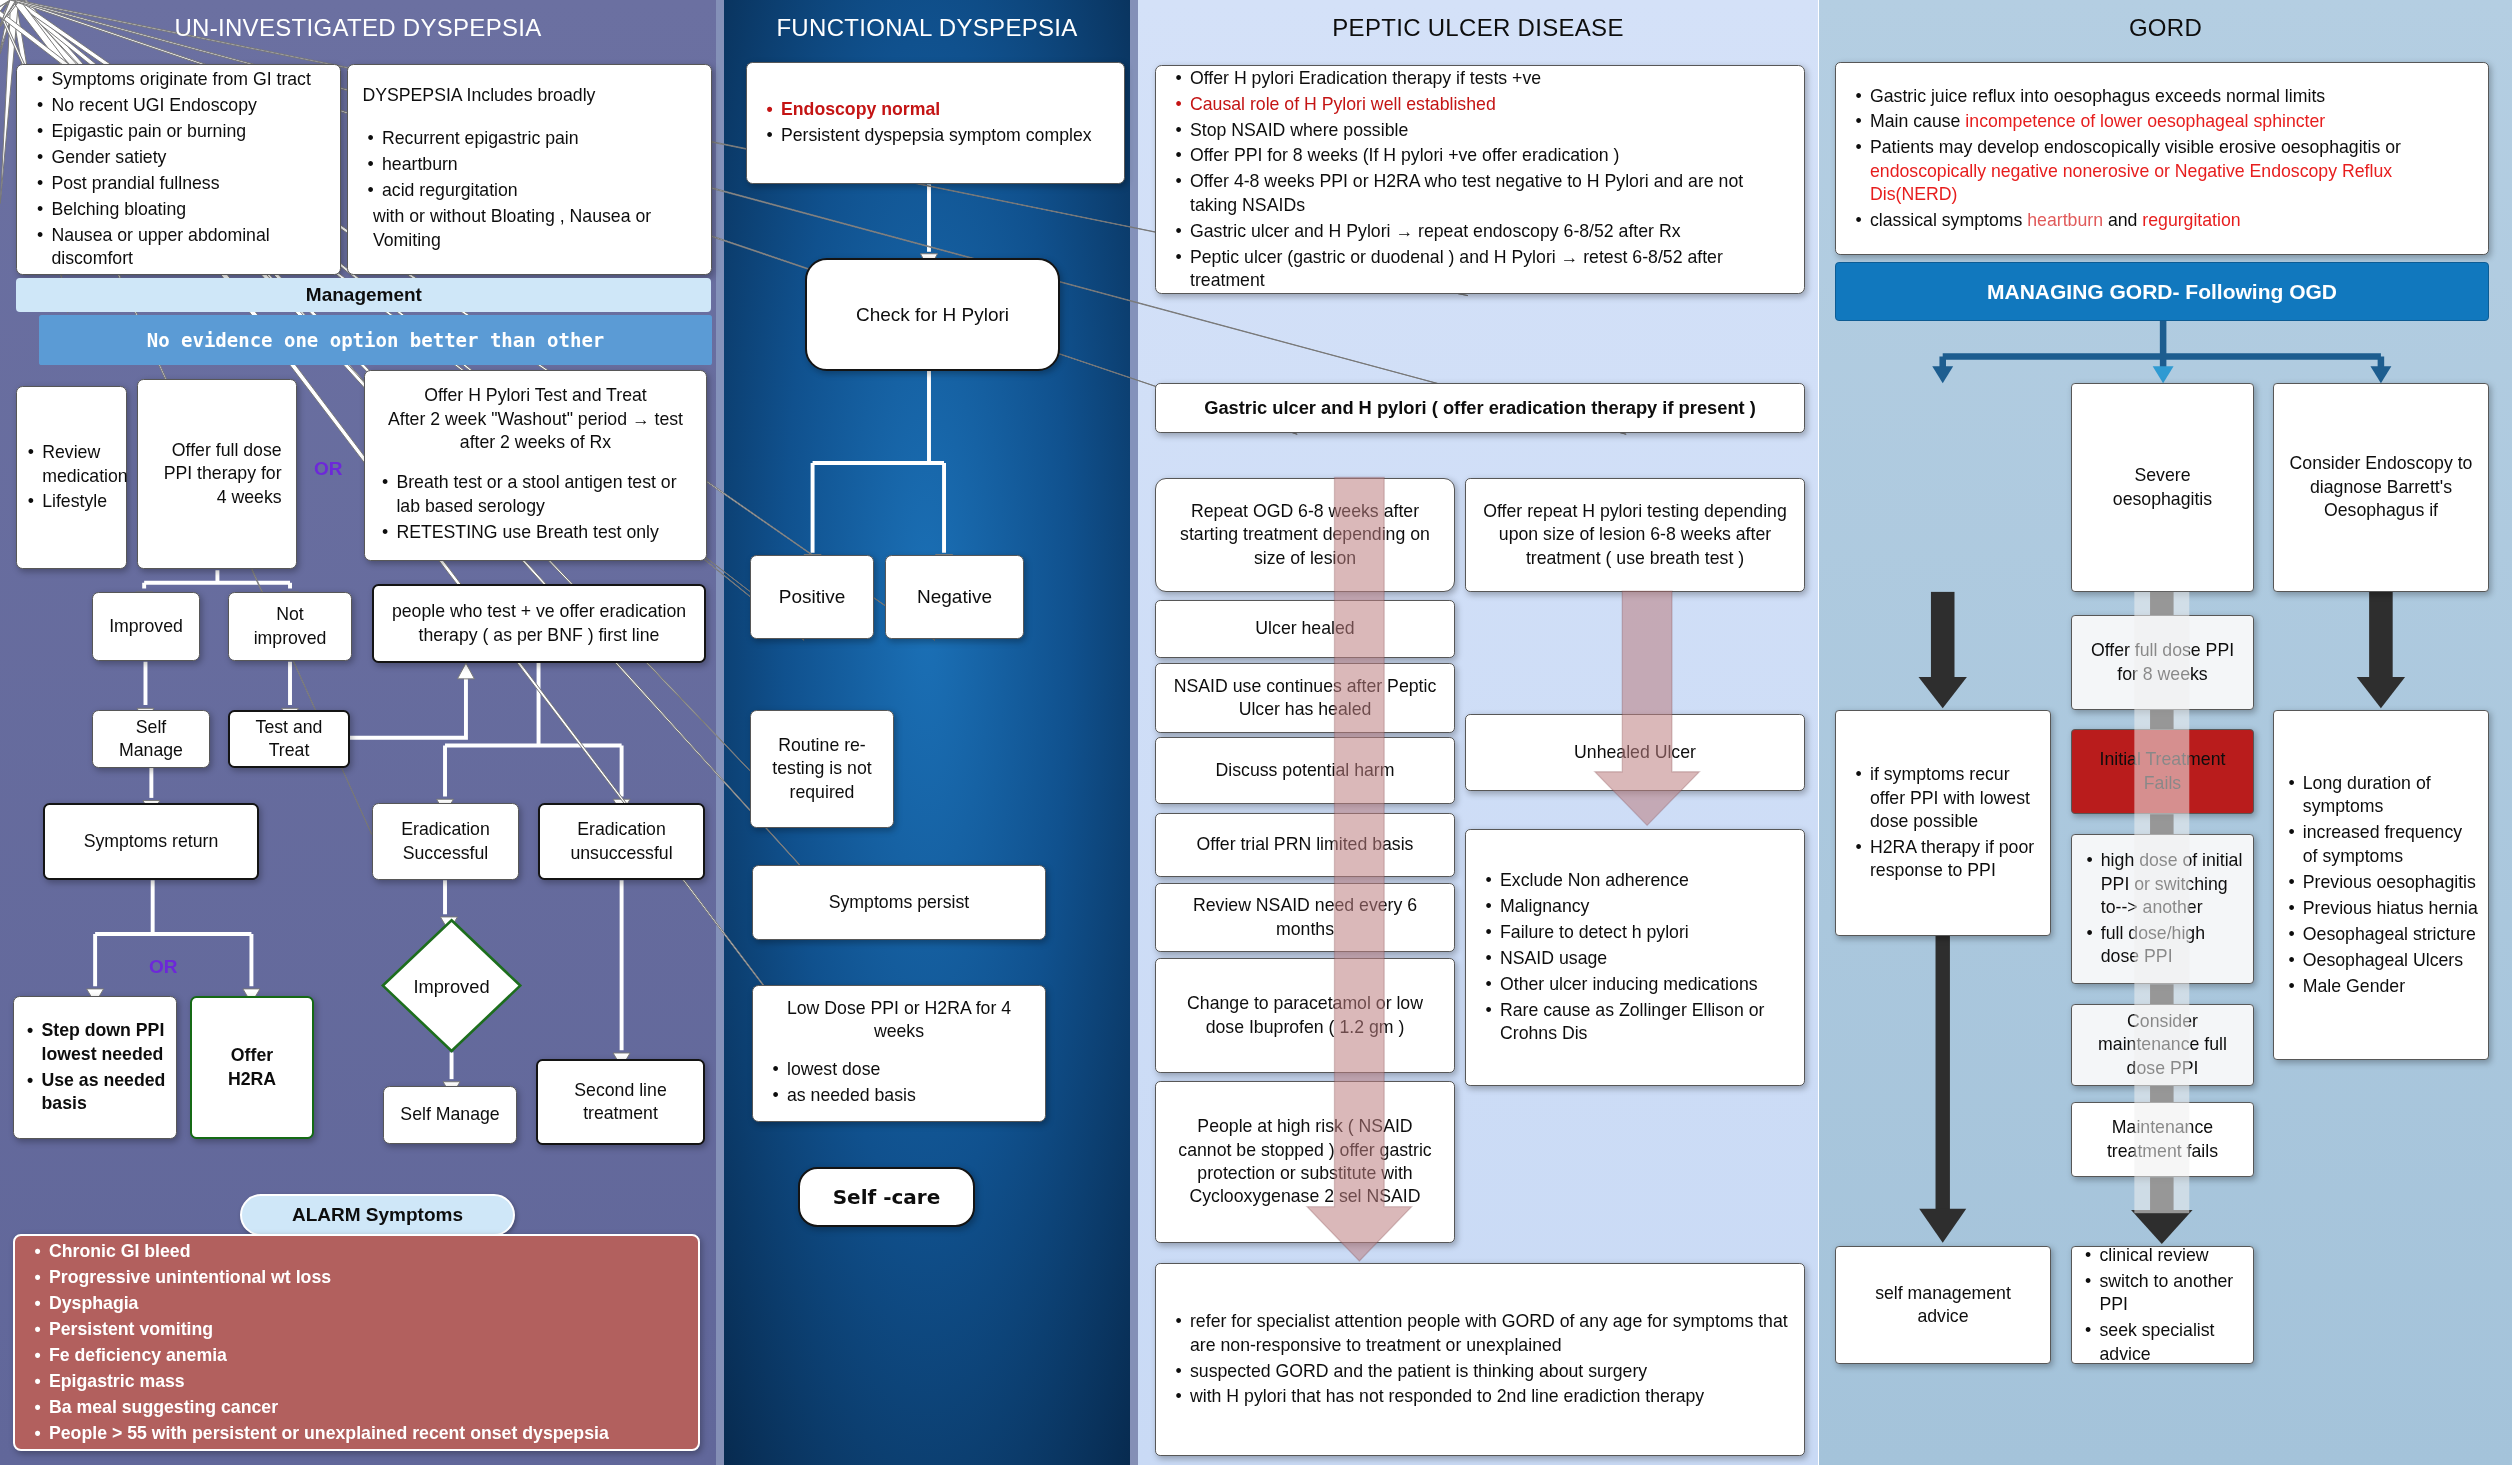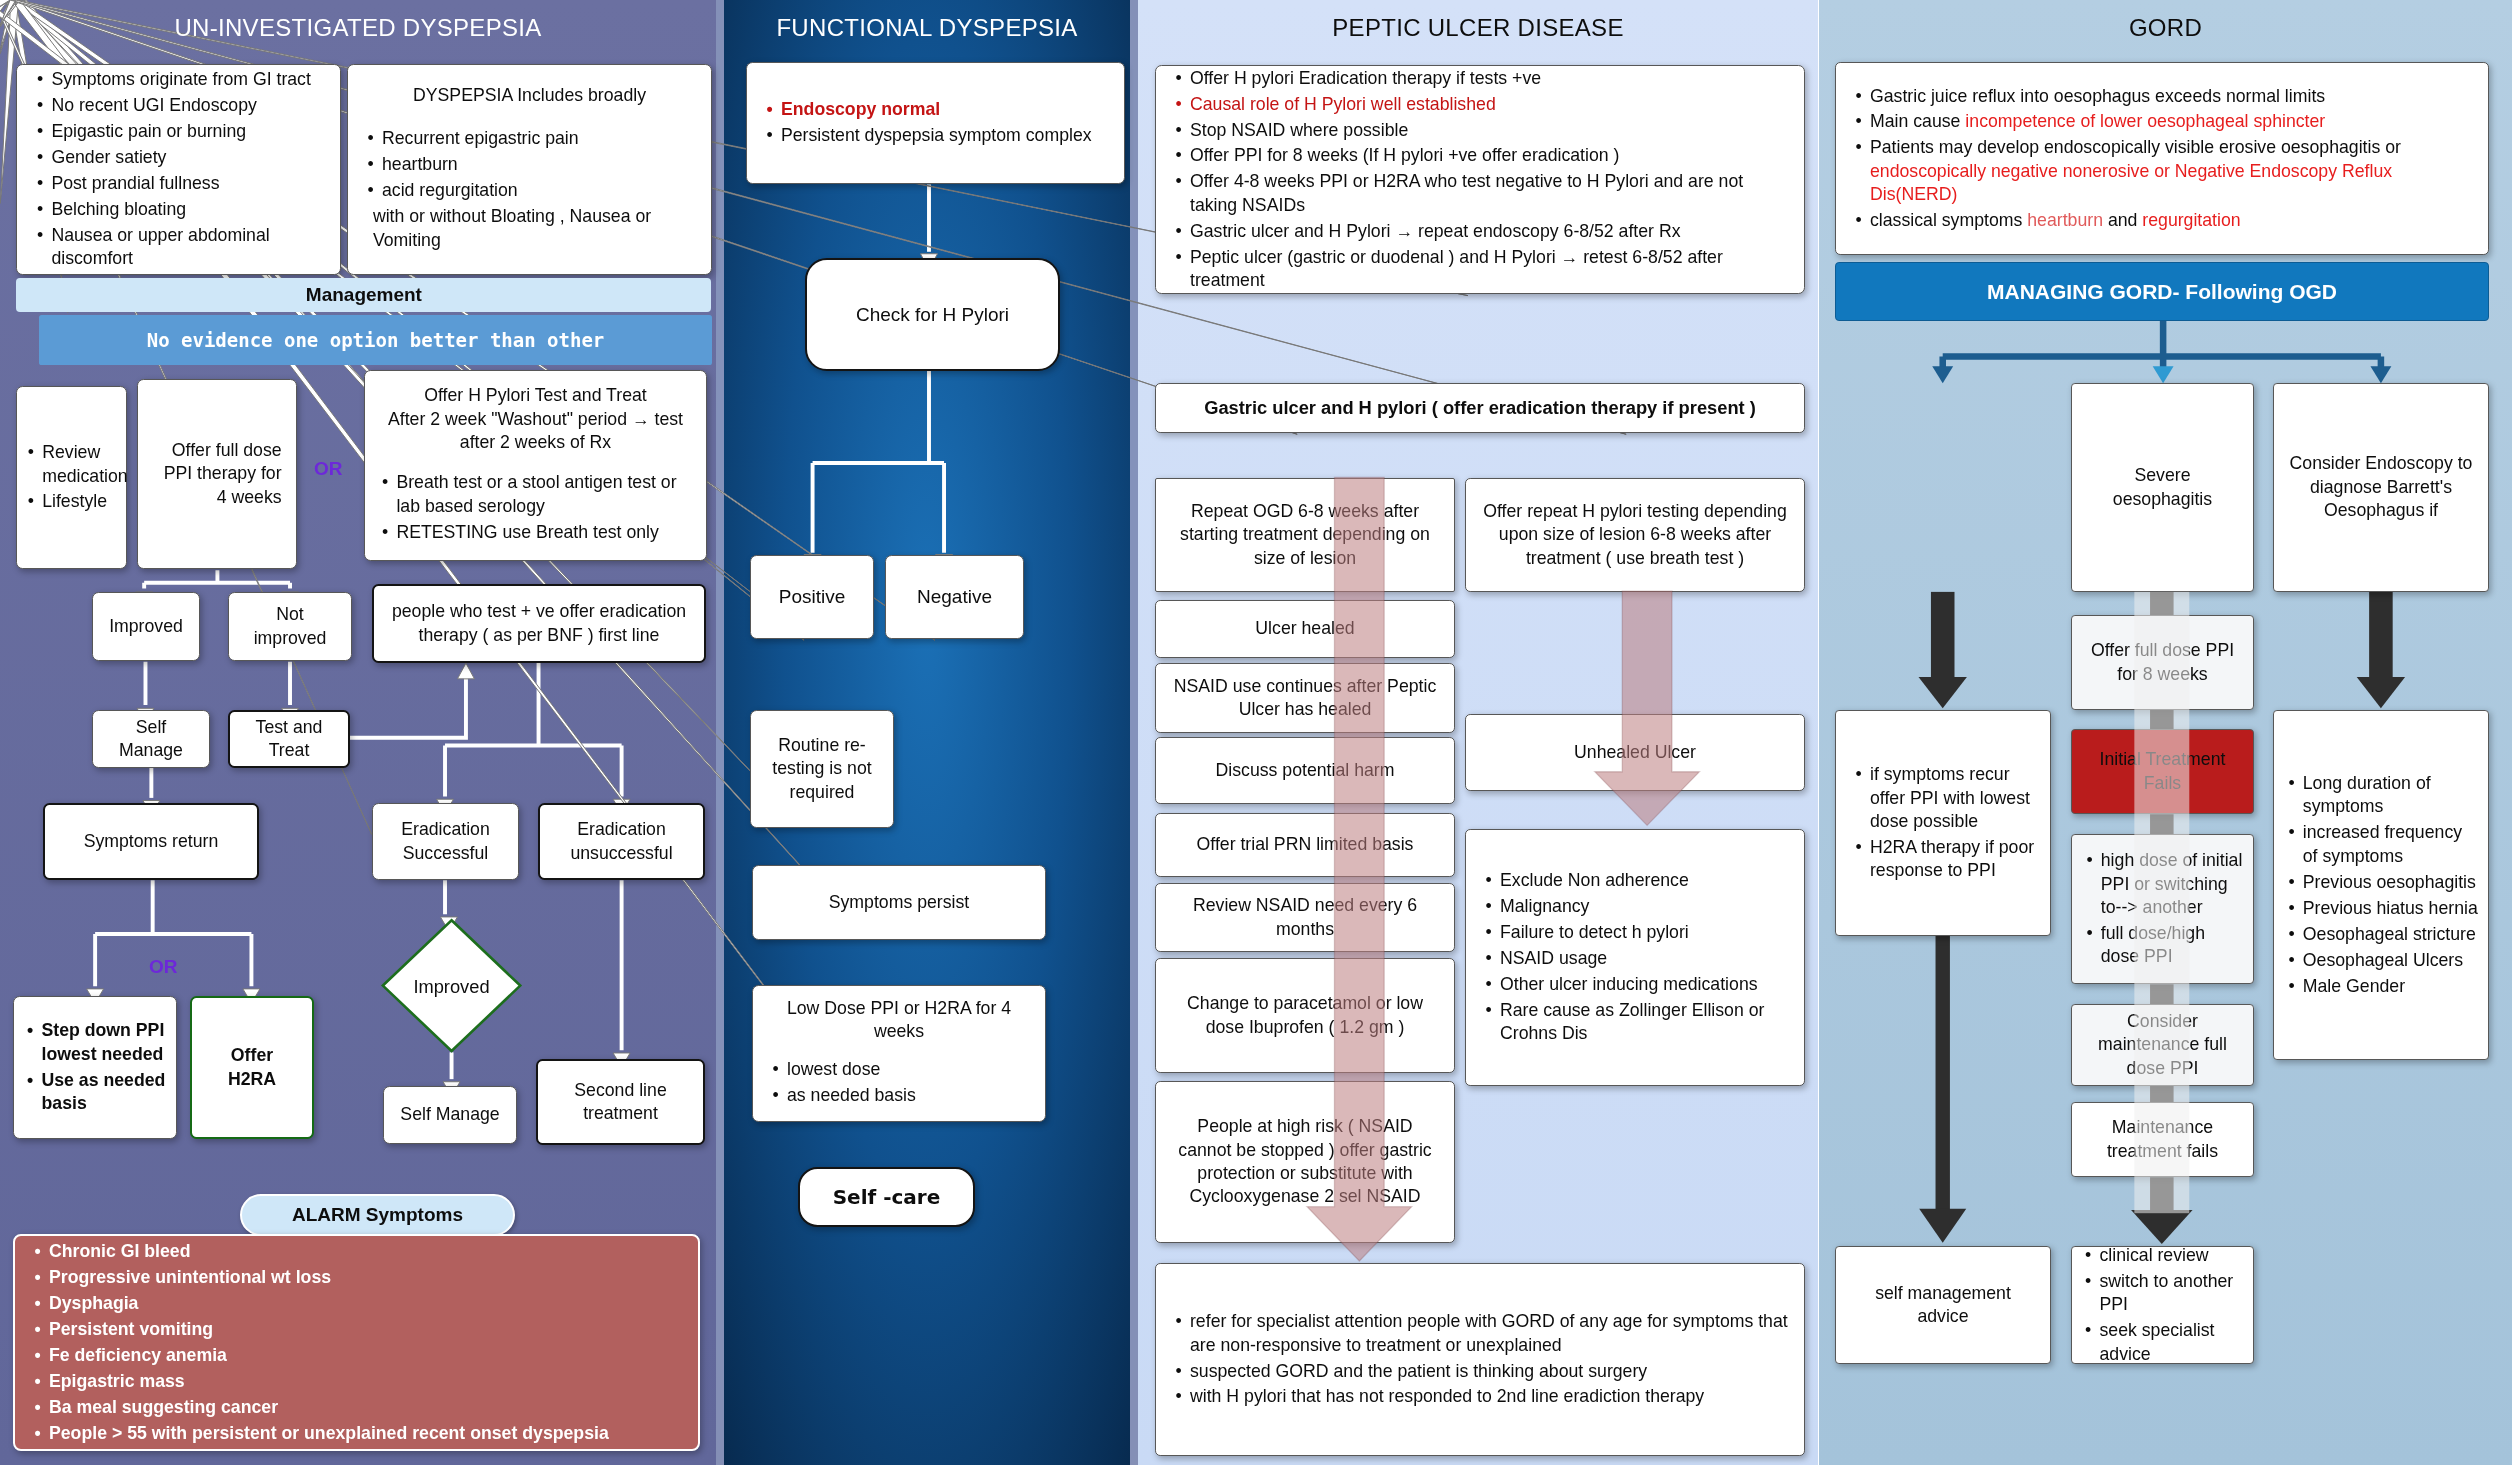--- a/index.html
+++ b/index.html
@@ -22,21 +22,21 @@
   .green{border-color:#156a15;border-width:2.3px;}
   .bar{position:absolute;z-index:2;box-sizing:border-box;display:flex;align-items:center;justify-content:center;font-weight:bold;}
   ul{list-style:none;margin:0;padding:0;}
   li{position:relative;padding-left:19.6px;margin:2.6px 0;}
   li:before{content:"\2022";position:absolute;left:5.2px;}
   li.nob{padding-left:10.5px;}
   li.nob:before{content:"";}
   .red3{color:#c41414;}
   .red4{color:#e71d1d;}
   .softred{color:#e05a5a;}
-  .heading{text-align:center;margin-bottom:17px;}
+  .heading{text-align:left;margin-bottom:17px;}
   .lbl{position:absolute;z-index:2;color:#6d28d9;font-weight:bold;font-size:19px;}
 </style>
 </head>
 <body>
 <div id="canvas">
 
 <div id="bg1" class="colbg"></div>
 <div id="bg2" class="colbg">
   <div class="strip" style="left:0;"></div>
   <div class="strip" style="right:0;"></div>
@@ -222,21 +222,21 @@
     <li class="red3">Causal role of H Pylori well established</li>
     <li>Stop NSAID where possible</li>
     <li>Offer PPI for 8 weeks (If H pylori +ve offer eradication )</li>
     <li>Offer 4-8 weeks PPI or H2RA who test negative to H Pylori and are not taking NSAIDs</li>
     <li>Gastric ulcer and H Pylori → repeat endoscopy 6-8/52 after Rx</li>
     <li>Peptic ulcer (gastric or duodenal ) and H Pylori → retest 6-8/52 after treatment</li>
   </ul>
 </div>
 <div class="b c" style="left:1155px;top:383px;width:650px;height:50px;font-weight:bold;font-size:18.3px;border-radius:5.2px;">Gastric ulcer and H pylori ( offer eradication therapy if present )</div>
 
-<div class="b c" style="left:1155px;top:478px;width:300px;height:114px;border-radius:2px;">Repeat OGD 6-8 weeks after starting treatment depending on size of lesion</div>
+<div class="b c" style="left:1155px;top:478px;width:300px;height:114px;border-radius:11px;">Repeat OGD 6-8 weeks after starting treatment depending on size of lesion</div>
 <div class="b c" style="left:1155px;top:600px;width:300px;height:58px;border-radius:5.2px;">Ulcer healed</div>
 <div class="b c" style="left:1155px;top:663px;width:300px;height:70px;border-radius:5.2px;">NSAID use continues after Peptic Ulcer has healed</div>
 <div class="b c" style="left:1155px;top:737px;width:300px;height:67px;border-radius:5.2px;">Discuss potential harm</div>
 <div class="b c" style="left:1155px;top:813px;width:300px;height:64px;border-radius:5.2px;">Offer trial PRN limited  basis</div>
 <div class="b c" style="left:1155px;top:883px;width:300px;height:69px;border-radius:5.2px;">Review NSAID need every 6 months</div>
 <div class="b c" style="left:1155px;top:958px;width:300px;height:115px;border-radius:5.2px;">Change to paracetamol or low dose Ibuprofen ( 1.2 gm )</div>
 <div class="b c" style="left:1155px;top:1081px;width:300px;height:162px;border-radius:5.2px;">People at high risk ( NSAID cannot be stopped ) offer gastric protection or substitute with Cyclooxygenase 2 sel NSAID</div>
 
 <div class="b c" style="left:1465px;top:478px;width:340px;height:114px;border-radius:5.2px;">Offer repeat H pylori testing depending upon size of lesion 6-8 weeks after treatment ( use breath test )</div>
 <div class="b c" style="left:1465px;top:714px;width:340px;height:77px;border-radius:5.2px;">Unhealed Ulcer</div>

